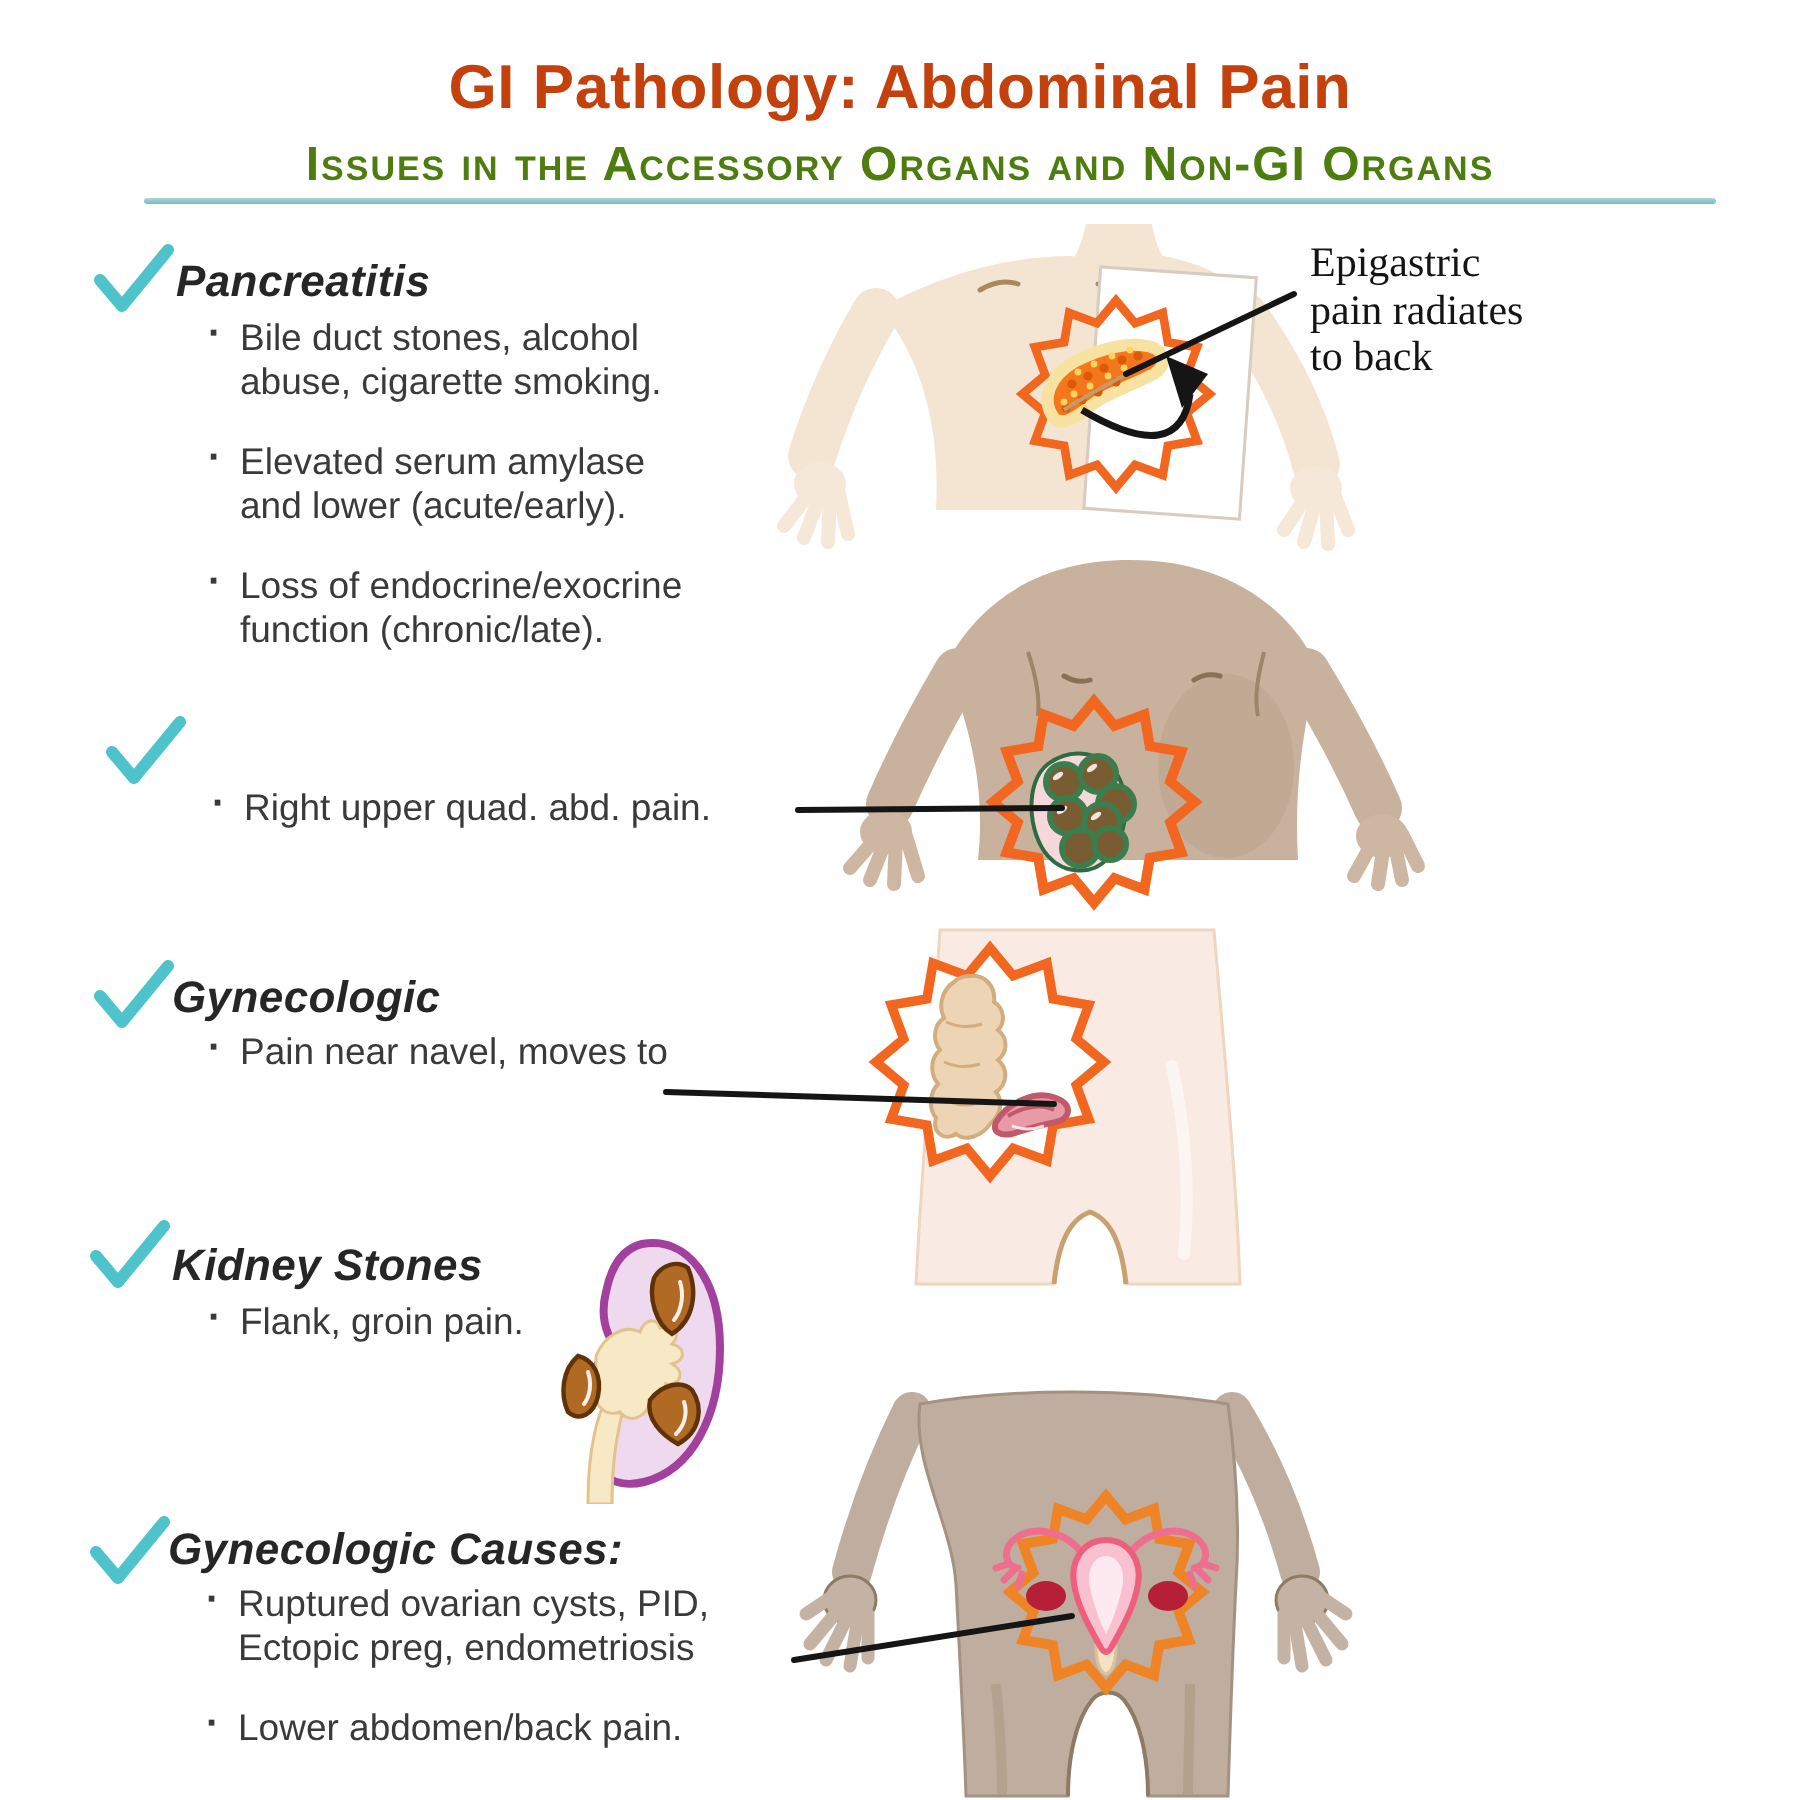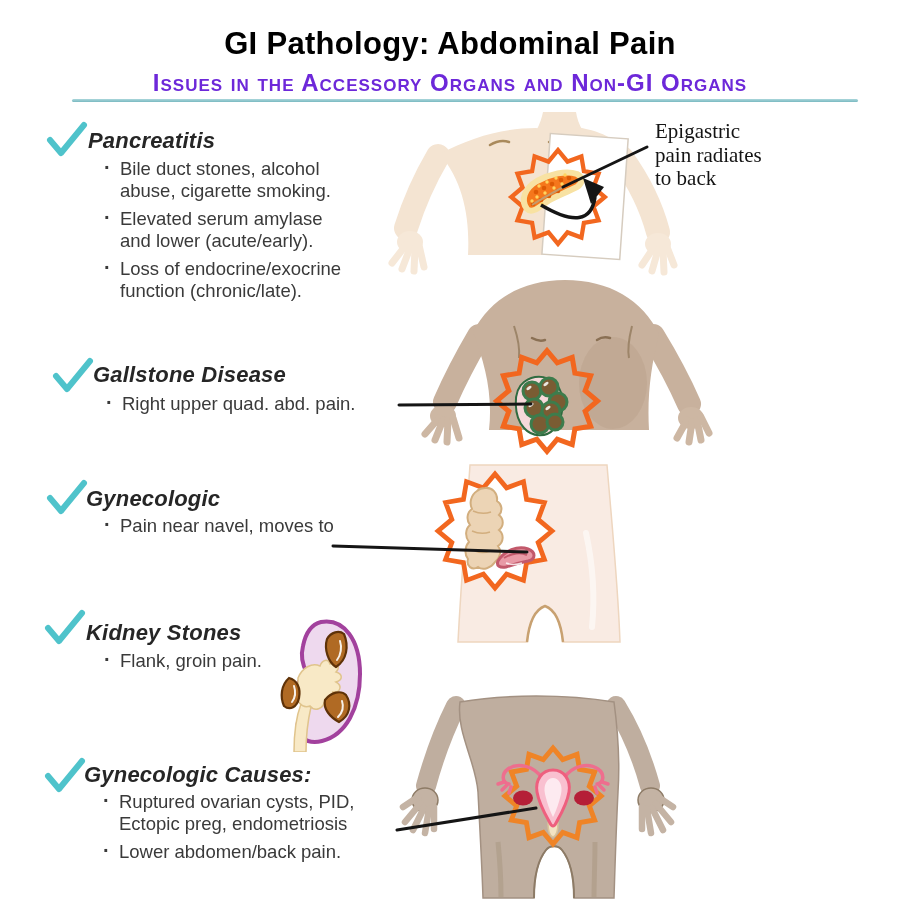--- a/index.html
+++ b/index.html
@@ -1,26 +1,26 @@
 <!DOCTYPE html>
 <html><head>
 <meta charset="utf-8">
 <style>
   html,body{margin:0;padding:0;background:#ffffff;}
   .canvas{position:relative;width:900px;height:900px;margin:0 auto;background:#fff;
           font-family:"Liberation Sans",sans-serif;overflow:hidden;}
   .title{position:absolute;left:0;top:26px;width:100%;margin:0;text-align:center;
-         font-size:31px;font-weight:700;color:#000000;letter-spacing:.3px;}
+         font-size:31px;font-weight:700;color:#c2410c;letter-spacing:.3px;}
   .subtitle{position:absolute;left:0;top:69px;width:100%;text-align:center;
-            font-variant:small-caps;font-size:24px;font-weight:600;color:#6d28d9;letter-spacing:1px;}
+            font-variant:small-caps;font-size:24px;font-weight:600;color:#4d7c0f;letter-spacing:1px;}
   .rule{position:absolute;left:72px;top:99px;width:786px;height:3px;
         background:linear-gradient(to bottom,#abd7db,#79b9c1);border-radius:2px;}
   .check{position:absolute;width:42px;height:38px;}
   .sec-head{position:absolute;margin:0;font-size:22px;font-weight:600;color:#262626;letter-spacing:.2px;font-style:italic;}
-  .bullets{position:absolute;display:flex;flex-direction:column;gap:7px;}
+  .bullets{position:absolute;display:flex;flex-direction:column;gap:19px;}
   .bullet{position:relative;padding-left:19px;font-size:18.5px;line-height:21.5px;color:#3a3a3a;}
   .bullet::before{content:"·";position:absolute;left:3px;top:-1px;font-size:20px;font-weight:700;color:#3a3a3a;}
   .bl{display:block;white-space:nowrap;}
   .figure{position:absolute;}
   .annotation{position:absolute;left:655px;top:120px;width:170px;
               font-family:"Liberation Serif",serif;font-size:21px;line-height:23.5px;color:#141414;}
   .overlay{position:absolute;left:0;top:0;pointer-events:none;}
   .defs{position:absolute;width:0;height:0;}
 </style>
 </head>
@@ -54,21 +54,20 @@
     </div>
     <div class="bullet">
       <span class="bl">Loss of endocrine/exocrine</span>
       <span class="bl">function (chronic/late).</span>
     </div>
   </div>
 
   <svg class="check" style="left:52px;top:356px" viewBox="0 0 42 38">
       <use href="#checkpath" fill="none" stroke="#4fc3cb" stroke-width="6" stroke-linecap="round" stroke-linejoin="round"></use>
     </svg>
-  <h2 class="sec-head" style="left:93px;top:362px">Gallstone Disease</h2>
   <div class="bullets" style="left:103px;top:393px">
     <div class="bullet">
       <span class="bl">Right upper quad. abd. pain.</span>
     </div>
   </div>
 
   <svg class="check" style="left:46px;top:478px" viewBox="0 0 42 38">
       <use href="#checkpath" fill="none" stroke="#4fc3cb" stroke-width="6" stroke-linecap="round" stroke-linejoin="round"></use>
     </svg>
   <h2 class="sec-head" style="left:86px;top:486px">Gynecologic</h2>

